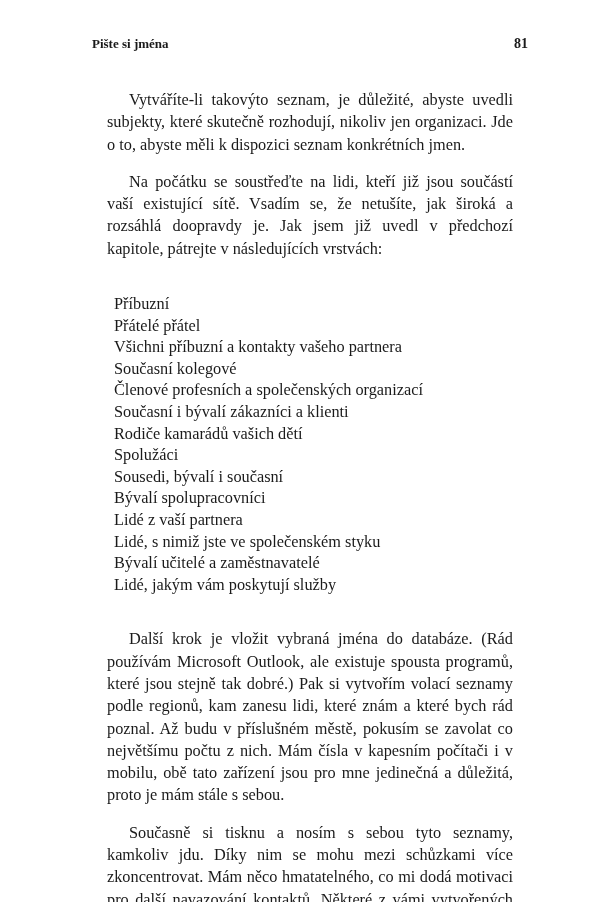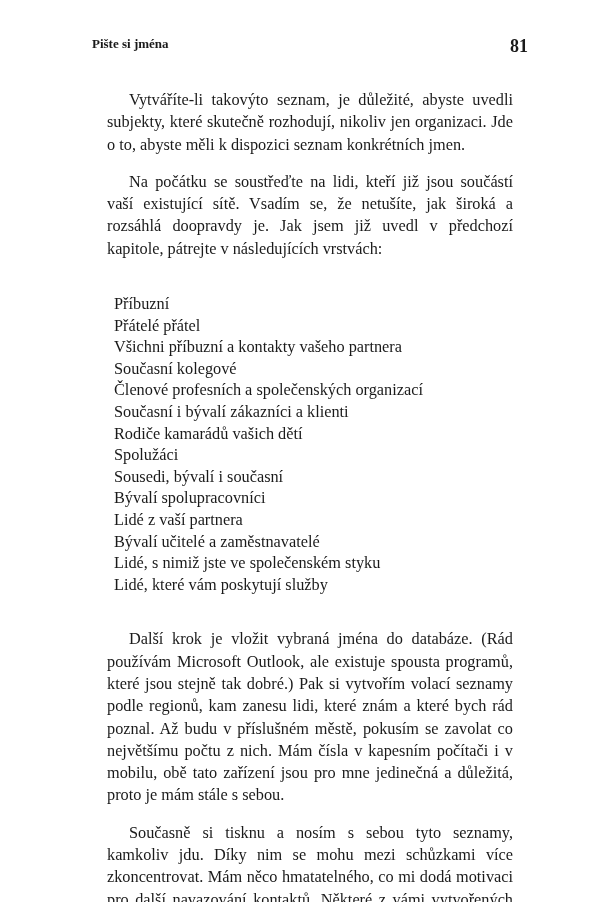--- a/index.html
+++ b/index.html
@@ -2,21 +2,21 @@
 <html><head>
 <meta charset="utf-8">
 <style>
   html, body { margin:0; padding:0; background:#ffffff; }
   body { width:600px; height:902px; position:relative; overflow:hidden; color:#1a1a1a;
          font-family:"Liberation Serif", "DejaVu Serif", serif; }
   .page { position:absolute; left:92px; top:0; width:436px; }
   .running-head { position:absolute; top:36px; left:0; width:436px; height:20px;
                   font-size:13px; font-weight:bold; }
   .running-head .title { position:absolute; left:0; top:0; }
-  .running-head .num { position:absolute; right:0; top:0; font-size:18px; }
+  .running-head .num { position:absolute; right:0; top:0; font-size:14px; }
   .body { position:absolute; top:74px; left:0; width:436px; font-size:16.3px; line-height:22.3px; }
   p { margin:15px; text-align:justify; text-indent:22px; hyphens:manual; }
   .list { margin:33px 0 33px 22px; padding:0; list-style:none; }
   .list li { margin:0; line-height:21.6px; }
 </style>
 </head>
 <body>
 
 <div class="page">
   <div class="running-head">
@@ -33,21 +33,21 @@
       <li>Přátelé přátel</li>
       <li>Všichni příbuzní a kontakty vašeho partnera</li>
       <li>Současní kolegové</li>
       <li>Členové profesních a společenských organizací</li>
       <li>Současní i bývalí zákazníci a klienti</li>
       <li>Rodiče kamarádů vašich dětí</li>
       <li>Spolužáci</li>
       <li>Sousedi, bývalí i současní</li>
       <li>Bývalí spolupracovníci</li>
       <li>Lidé z vaší partnera</li>
+      <li>Lidé, s nimiž jste ve společenském styku</li>
       <li>Bývalí učitelé a zaměstnavatelé</li>
-      <li>Lidé, s nimiž jste ve společenském styku</li>
-      <li>Lidé, které vám poskytují služby</li>
+      <li>Lidé, jakým vám poskytují služby</li>
     </ul>
 
     <p>Další krok je vložit vybraná jména do databáze. (Rád používám Microsoft Outlook, ale existuje spousta programů, které jsou stejně tak dobré.) Pak si vytvořím volací seznamy podle regionů, kam zanesu lidi, které znám a které bych rád poznal. Až budu v příslušném městě, pokusím se zavolat co největšímu počtu z nich. Mám čísla v kapesním počítači i v mobilu, obě tato zařízení jsou pro mne jedinečná a důležitá, proto je mám stále s sebou.</p>
     <p>Současně si tisknu a nosím s sebou tyto seznamy, kamkoliv jdu. Díky nim se mohu mezi schůzkami více zkoncentrovat. Mám něco hmatatelného, co mi dodá motivaci pro další navazování kontaktů. Některé z vámi vytvořených seznamů budou souviset s vašimi akčními plány. Jiné jsou obecnější a pomohou vám udržovat kontakty. Způsob, jakým si povedete seznamy, může být</p>
   </div>
 </div>
 
 </body></html>

